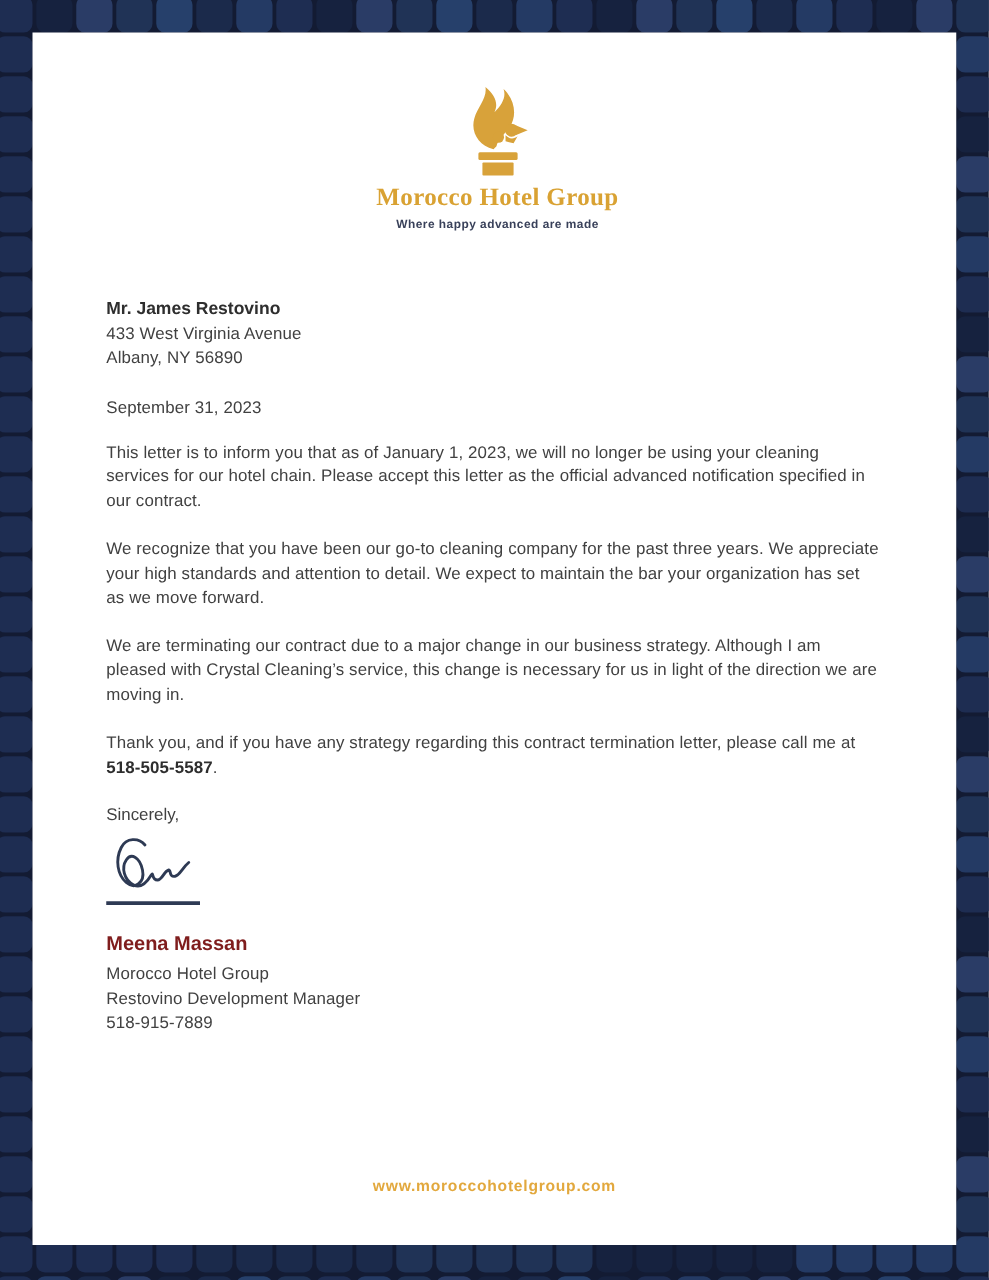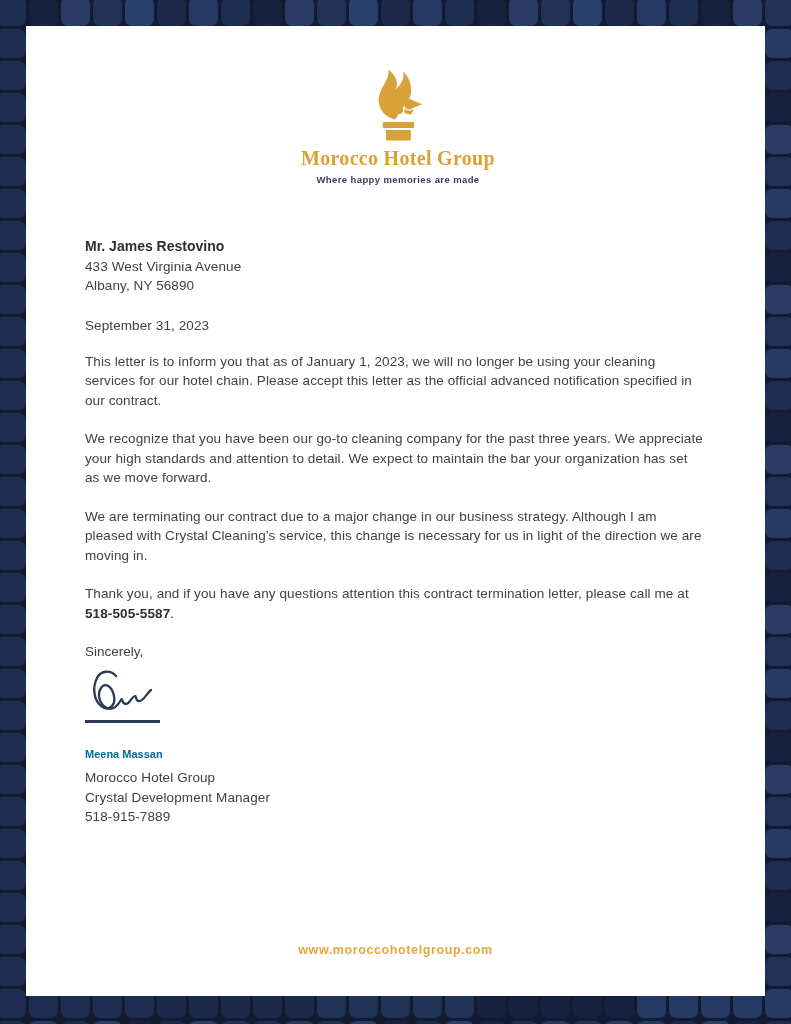--- a/index.html
+++ b/index.html
@@ -76,21 +76,21 @@
 
   
   .signature-block { margin-top: 10px; }
   .signature-line {
     width: 75px; height: 2.5px;
     background: #2E3A54;
     margin-top: 1px;
   }
   .sender { margin-top: 22px; line-height: 19.5px; }
   .sender-name {
-    font-size: 11px; font-weight: bold; color: #0369a1;
+    font-size: 16px; font-weight: bold; color: #7f1d1d;
     margin-bottom: 4px;
   }
   .sender-line { font-size: 13.5px; color: #414141; letter-spacing: 0.1px; }
 
   
   .footer {
     position: absolute;
     left: 0; right: 0; bottom: 38px;
     text-align: center;
   }
@@ -938,55 +938,55 @@
         <path d="M46 64 C31 60 23 47 27 33 C30 22 40 13 38 2 C48 10 51 19 47 27 C54 20 59 12 56 4 C67 14 70 30 62 42 C57 49 50 55 49 61 Z"></path>
         <circle cx="51" cy="52" r="5.5"></circle>
         <circle cx="64" cy="45" r="6.5"></circle>
         <path d="M68 40 L80 45 L68 50 Z"></path>
         <path d="M58 50 C62 54 66 54 70 51 L66 58 L58 56 Z"></path>
         <rect x="31" y="67" width="39" height="7.5" rx="1.5"></rect>
         <rect x="35" y="77" width="31" height="13" rx="1"></rect>
       </g>
     </svg>
     <div class="brand">Morocco Hotel Group</div>
-    <div class="tagline">Where happy memories are made</div>
+    <div class="tagline">Where happy advanced are made</div>
   </header>
 
   <section class="recipient">
     <div class="recipient-name">Mr. James Restovino</div>
     <div class="recipient-line">433 West Virginia Avenue</div>
     <div class="recipient-line">Albany, NY 56890</div>
   </section>
 
   <div class="date">September 31, 2023</div>
 
 
   <p class="body-paragraph">This letter is to inform you that as of January 1, 2023, we will no longer be using your cleaning services for our hotel chain. Please accept this letter as the official advanced notification specified in our contract.</p>
 
   <p class="body-paragraph">We recognize that you have been our go-to cleaning company for the past three years. We appreciate your high standards and attention to detail. We expect to maintain the bar your organization has set as we move forward.</p>
 
   <p class="body-paragraph">We are terminating our contract due to a major change in our business strategy. Although I am pleased with Crystal Cleaning’s service, this change is necessary for us in light of the direction we are moving in.</p>
 
   <p class="body-paragraph">
-    <span>Thank you, and if you have any questions attention this contract termination letter, please call me at </span><strong>518-505-5587</strong><span>.</span>
+    <span>Thank you, and if you have any strategy regarding this contract termination letter, please call me at </span><strong>518-505-5587</strong><span>.</span>
   </p>
 
   <div class="closing">Sincerely,</div>
 
   <div class="signature-block">
     <svg width="80" height="46" viewBox="0 0 80 46">
       <path d="M31 7 C26 1 16 1 12 9 C7 19 9 31 16 37 C23 43 31 37 29 27 C27 17 20 13 16 19 C12 25 14 35 22 39 C28 42 33 36 36 31 C38 28 36 35 41 35 C45 35 46 28 50 27 C52 27 50 33 55 32 C59 31 61 25 66 21" stroke="#2E3A54" stroke-width="2.3" fill="none" stroke-linecap="round" stroke-linejoin="round"></path>
     </svg>
     <div class="signature-line"></div>
   </div>
 
   <section class="sender">
     <div class="sender-name">Meena Massan</div>
     <div class="sender-line">Morocco Hotel Group</div>
-    <div class="sender-line">Crystal Development Manager</div>
+    <div class="sender-line">Restovino Development Manager</div>
     <div class="sender-line">518-915-7889</div>
   </section>
 
   <footer class="footer">
     <span class="website">www.moroccohotelgroup.com</span>
   </footer>
 
 </div>
 
 </body></html>

